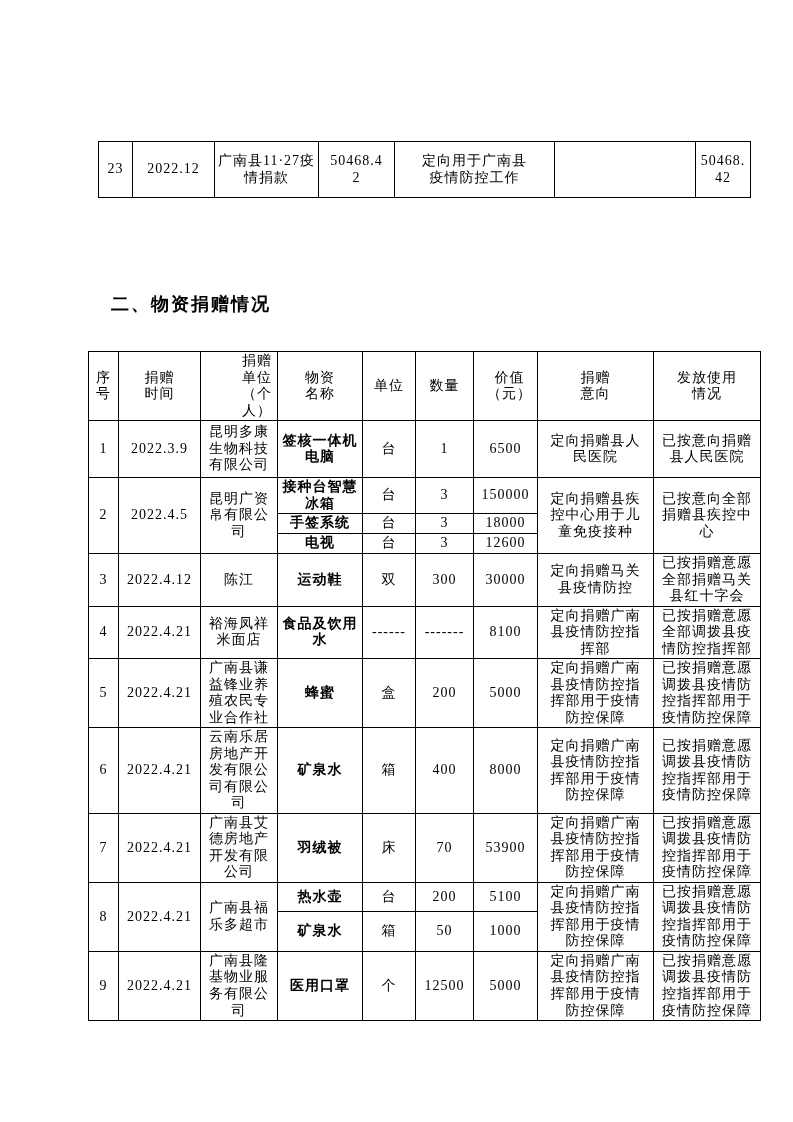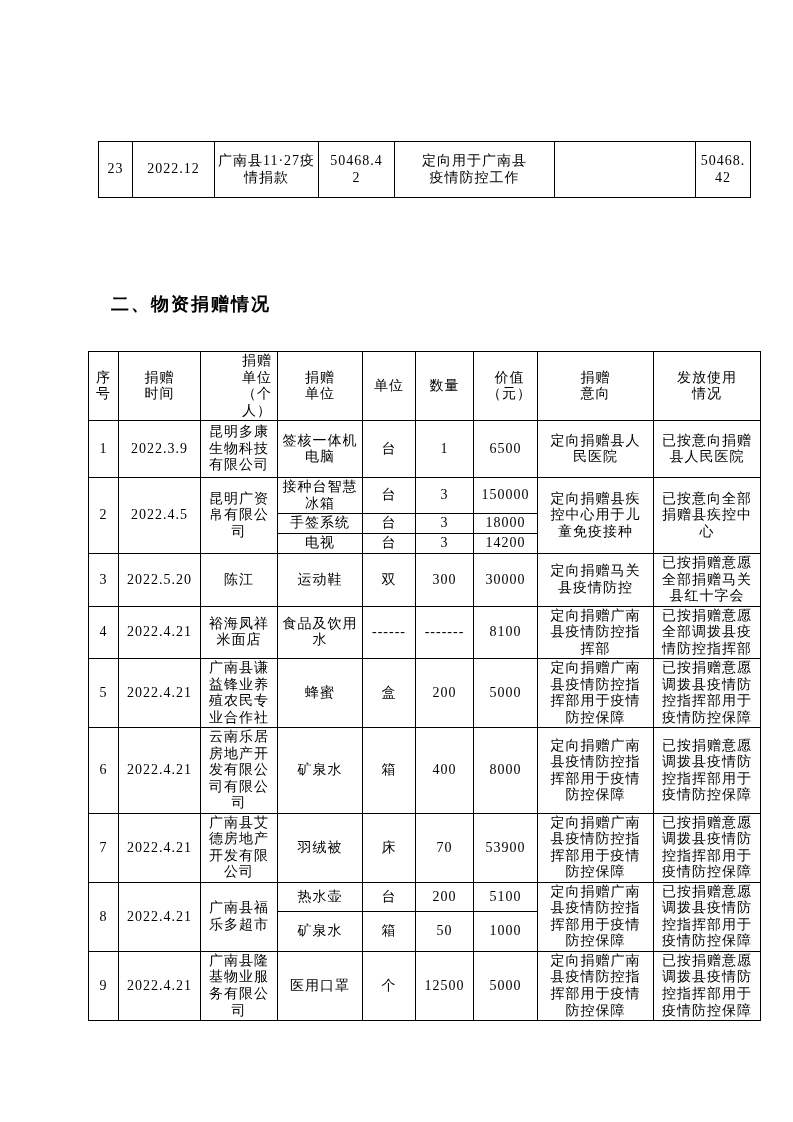--- a/index.html
+++ b/index.html
@@ -37,21 +37,21 @@
   #funds-table .c-used{padding:1px 4px;}
   
   .section-heading{
     position:absolute;left:111px;top:292px;
     font-family:"Liberation Sans","DejaVu Sans",sans-serif;
     font-size:18px;font-weight:bold;letter-spacing:2px;
   }
   
   #materials-table{left:88px;top:351px;width:672px;}
   #materials-table .c-donor{padding:1px 7px;}
-  #materials-table .c-name{padding:1px 4px;}
+  #materials-table .c-name{padding:1px 4px;font-weight:bold;}
   #materials-table .c-intent{padding:1px 12px;}
   #materials-table .c-usage{padding:1px 8px;}
   .th-span{display:inline-block;}
   .thw-2{max-width:33px;}
   .thw-3{max-width:50px;margin-left:36px;}
   .thw-val{max-width:48px;margin-left:8px;}
   .thw-use{max-width:62px;}
   .thw-1{max-width:16px;} tr.h58{height:58px;} tr.h57{height:57px;}
   tr.h28{height:28px;} tr.h20{height:20px;} tr.h43{height:43px;}
   tr.h49{height:49px;} tr.h65{height:65px;} tr.h82{height:82px;}
@@ -98,21 +98,21 @@
       <col style="width:64px">
         <col style="width:116px">
         <col style="width:107px">
     </colgroup>
 
     <tbody>
         <tr class="h58">
       <th><span class="th-span thw-1">序号</span></th>
       <th><span class="th-span thw-2">捐赠时间</span></th>
       <th><span class="th-span thw-3">捐赠单位（个人）</span></th>
-      <th><span class="th-span thw-2">捐赠单位</span></th>
+      <th><span class="th-span thw-2">物资名称</span></th>
       <th><span class="th-span">单位</span></th>
       <th><span class="th-span">数量</span></th>
       <th><span class="th-span thw-val">价值（元）</span></th>
       <th><span class="th-span thw-2">捐赠意向</span></th>
       <th><span class="th-span thw-use">发放使用情况</span></th>
     </tr>
 
     <tr class="h57">
       <td>1</td>
       <td>2022.3.9</td>
@@ -139,26 +139,26 @@
     <tr class="h20">
       <td class="c-name">手签系统</td>
       <td>台</td>
       <td>3</td>
       <td>18000</td>
     </tr>
     <tr class="h20">
       <td class="c-name">电视</td>
       <td>台</td>
       <td>3</td>
-      <td>14200</td>
+      <td>12600</td>
     </tr>
 
     <tr class="h43">
       <td>3</td>
-      <td>2022.5.20</td>
+      <td>2022.4.12</td>
       <td class="c-donor">陈江</td>
       <td class="c-name">运动鞋</td>
       <td>双</td>
       <td>300</td>
       <td>30000</td>
       <td class="c-intent">定向捐赠马关县疫情防控</td>
       <td class="c-usage">已按捐赠意愿全部捐赠马关县红十字会</td>
     </tr>
 
     <tr class="h49">

